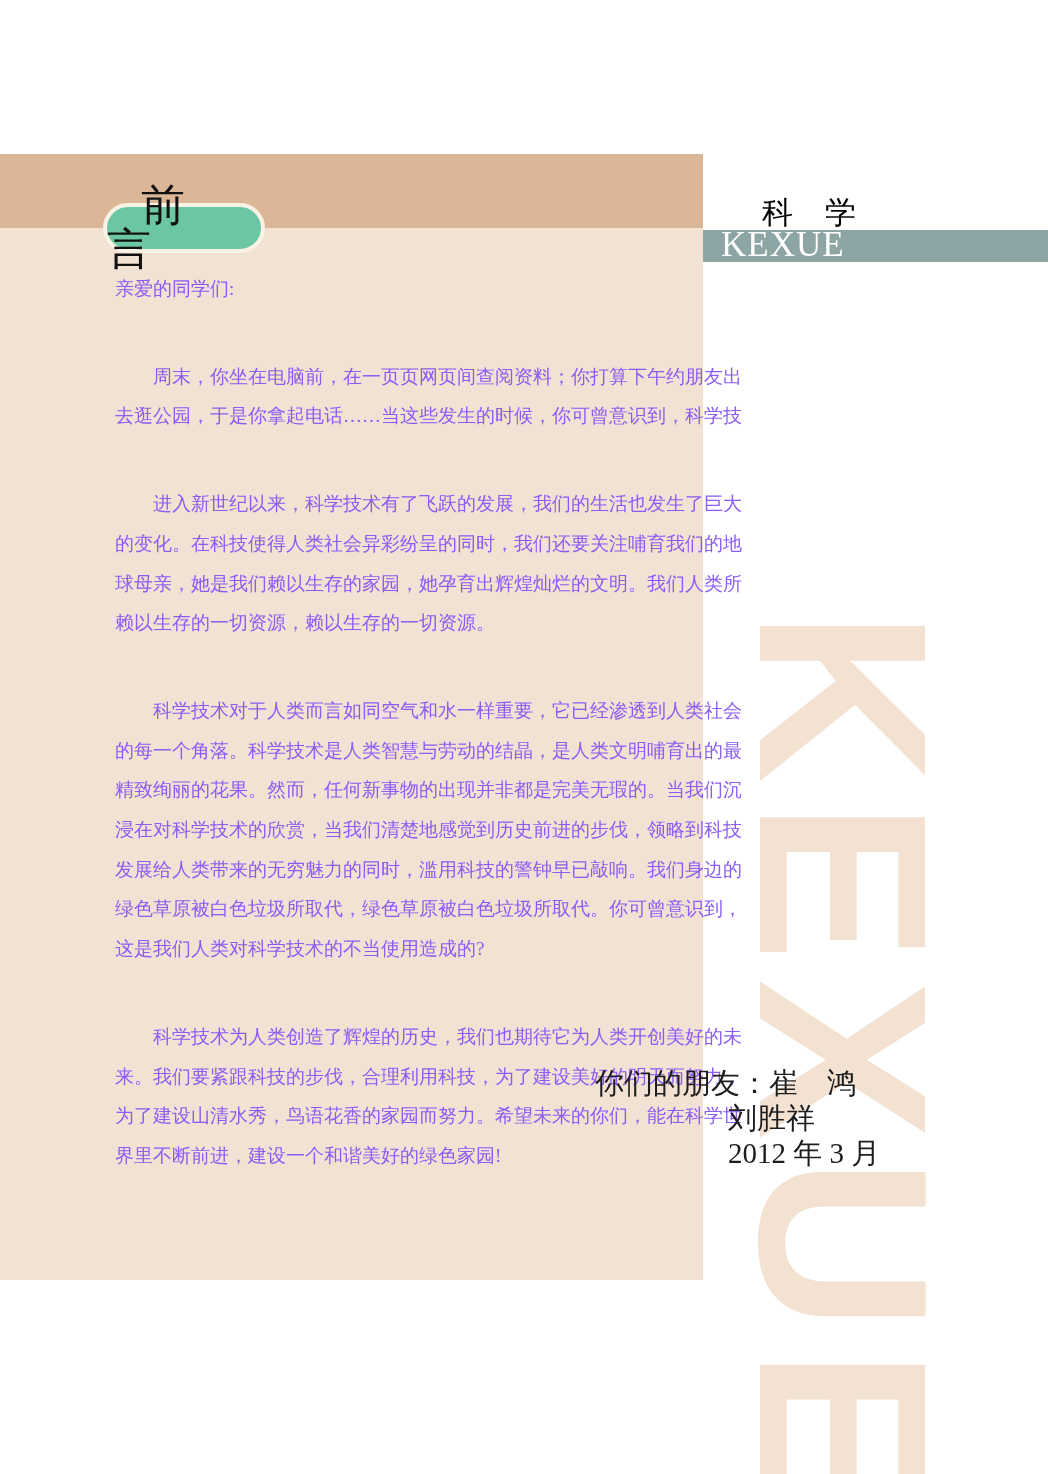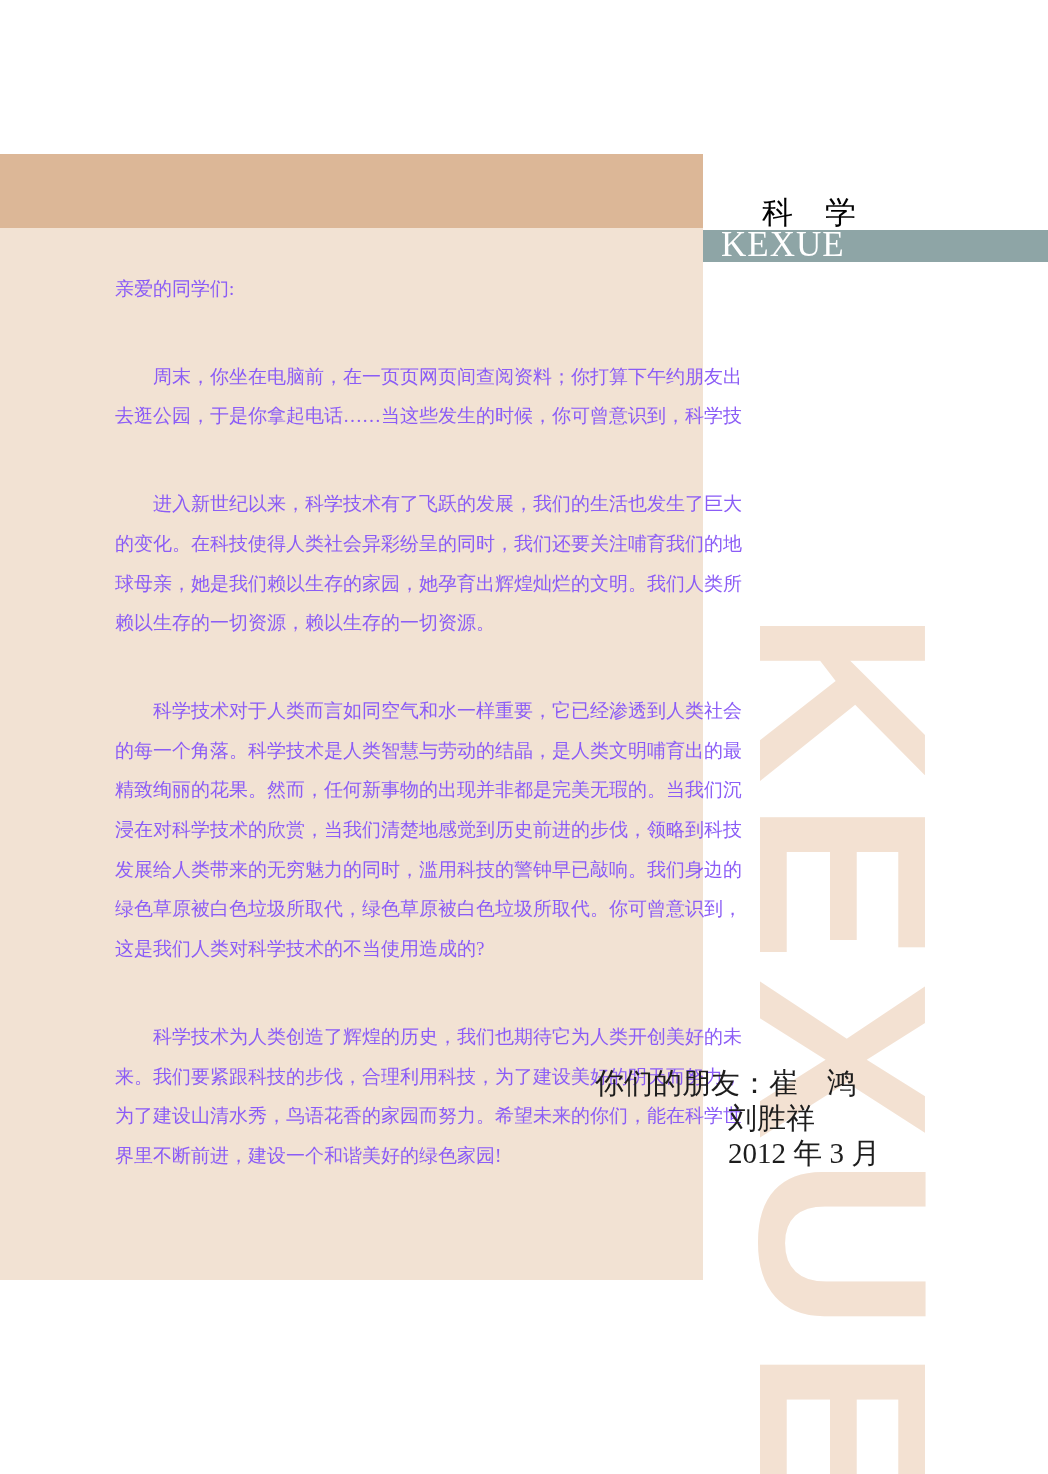--- a/index.html
+++ b/index.html
@@ -68,20 +68,21 @@
 </head>
 <body>
 
 <div class="page">
 
   <div class="tan-band"></div>
   <div class="peach-block"></div>
 
   <div class="watermark">KEXUE</div>
 
+  <div class="title-pill">前言</div>
   <div class="brand-cn">科学</div>
   <div class="brand-band">
     <span class="en">KEXUE</span>
   </div>
 
   <div class="content">
     <div class="line">亲爱的同学们:</div>
     <div>
         <div class="para">
           <div class="line first">周末，你坐在电脑前，在一页页网页间查阅资料；你打算下午约朋友出</div>

